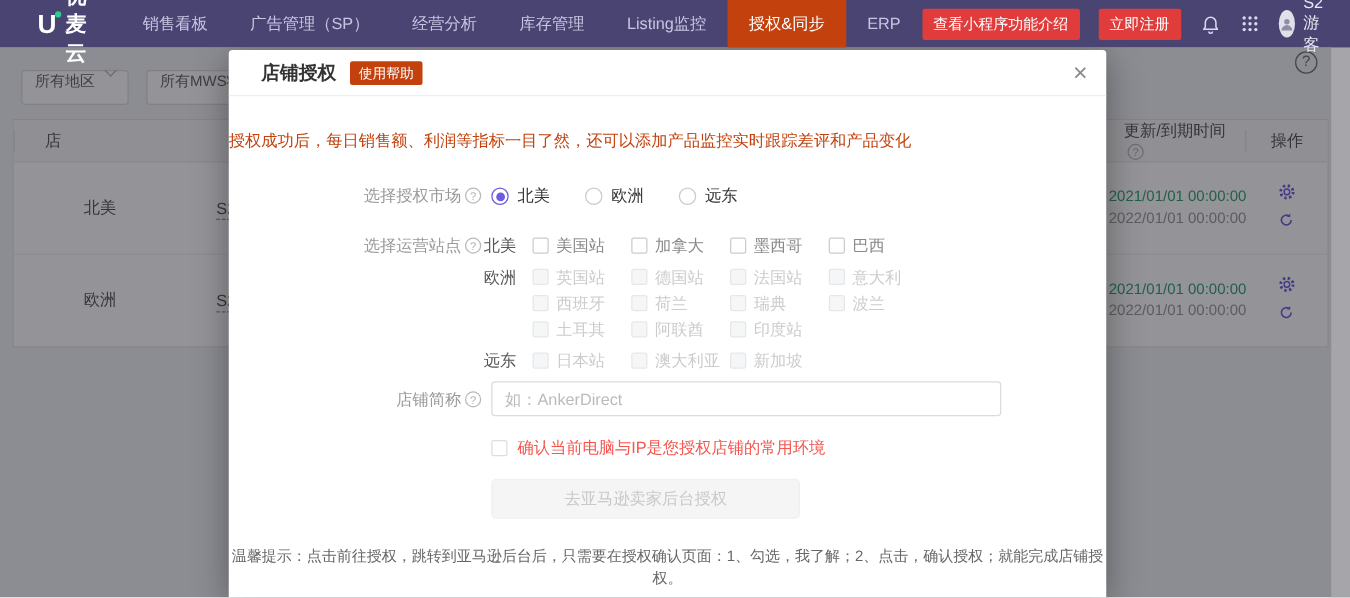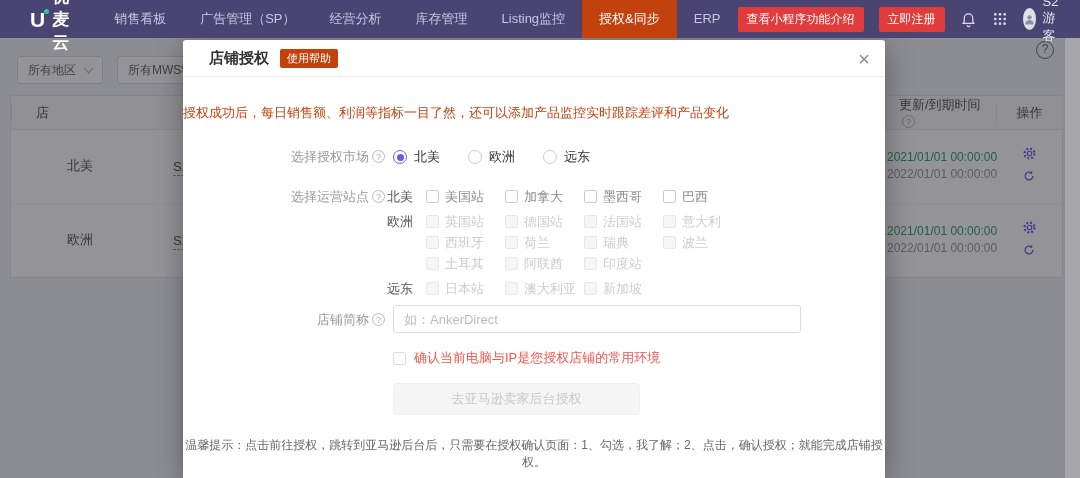--- a/index.html
+++ b/index.html
@@ -17,21 +17,21 @@
   .nav-item.active { background:#c2410c; color:#fff; }
   .nav-right { margin-left:auto; display:flex; align-items:center; gap:15px; margin-right:22px; }
   .red-btn { background:#e03c3c; color:#fff; font-size:12px; padding:4px 9px; border-radius:2px; border:none; white-space:nowrap; cursor:pointer; }
   .icon-btn { display:flex; align-items:center; cursor:pointer; }
   .user { display:flex; align-items:center; gap:7px; color:#e8e7f3; font-size:13px; cursor:pointer; }
   .avatar { width:22px; height:22px; border-radius:50%; background:#e0e0ea; display:flex; align-items:center; justify-content:center; overflow:hidden; }
 
   
   .page { position:absolute; top:38px; left:0; right:0; bottom:0; background:#f0f2f5; }
   .filters { position:absolute; top:18px; left:17px; display:flex; gap:14px; }
-  .filter { background:#fff; border:1px solid #dcdcdc; border-radius:3px; height:28px; display:flex; align-items:center; padding:0 10px; font-size:12px; color:#666; gap:9px; cursor:pointer; }
+  .filter { background:#fff; border:1px solid #dcdcdc; border-radius:3px; height:28px; display:flex; align-items:flex-start; padding:0 10px; font-size:12px; color:#666; gap:9px; cursor:pointer; }
   .caret { width:7px; height:7px; border-right:1px solid #b5b5b5; border-bottom:1px solid #b5b5b5; transform:rotate(45deg); margin-top:-4px; }
   .help-circle { position:absolute; top:3px; right:26px; width:18px; height:18px; border:1.5px solid #6e6e72; border-radius:50%; color:#6e6e72; font-size:12px; text-align:center; line-height:15px; cursor:pointer; }
 
   .table-card { position:absolute; top:57px; left:10px; width:1053px; height:183px; background:#fff; border:1px solid #e4e4e4; display:flex; flex-direction:column; }
   .t-head { height:34px; background:#f7f7f8; display:flex; align-items:center; font-size:13px; color:#555; border-bottom:1px solid #ececec; flex:none; }
   .col-market { width:138px; text-align:center; flex:none; }
   .col-shop { flex:1; padding-left:24px; }
   .col-time { width:115px; flex:none; }
   .t-head .col-time { padding-left:18px; }
   .col-actions { width:66px; text-align:center; flex:none; }

